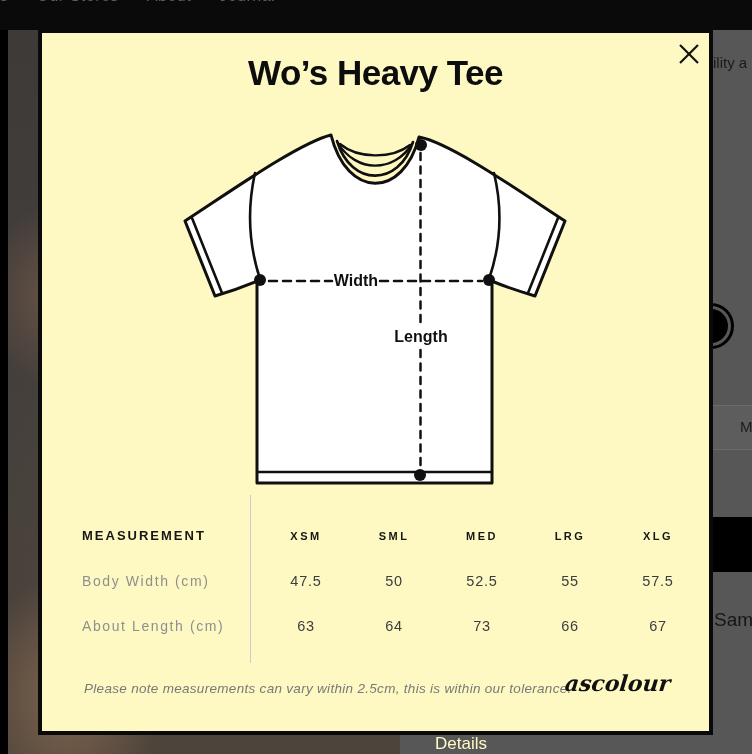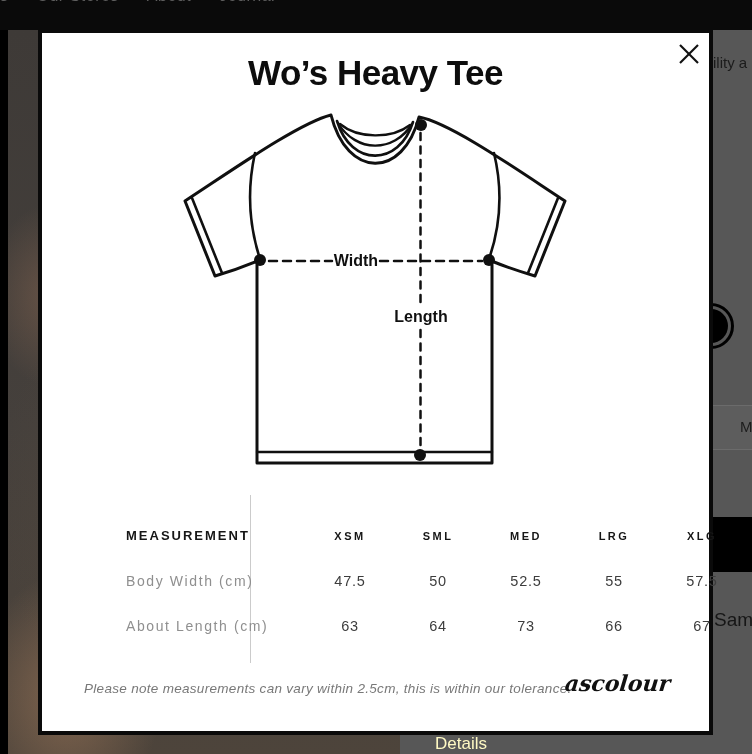--- a/index.html
+++ b/index.html
@@ -23,29 +23,29 @@
   .swatch-fill { position:absolute; left:694px; top:309px; width:34px; height:34px; background:#000; border-radius:50%; z-index:2; }
   .size-row-band { position:absolute; left:430px; top:405px; width:322px; height:45px; background:#5d5d5d;
     border-top:1px solid #6b6b6b; border-bottom:1px solid #6b6b6b; z-index:2; }
   .size-row-label { position:absolute; left:740px; top:418px; font-size:15px; color:#1c1c1c; z-index:3; }
   .cart-button { position:absolute; left:430px; top:517px; width:322px; height:55px; background:#000; z-index:2; }
   .ship-text { position:absolute; left:714px; top:609px; font-size:19px; color:#161616; white-space:nowrap; z-index:2; }
   .details-tab { position:absolute; left:435px; top:734px; font-size:17px; color:#fef9c3; z-index:2; }
 
   
   .modal { position:absolute; left:38px; top:29px; width:675px; height:706px;
-    background:#ffffff; border:4px solid #0a0a0a; z-index:10; }
+    background:#fef9c3; border:4px solid #0a0a0a; z-index:10; }
   .modal-inner { position:relative; width:667px; height:698px; }
   .close-btn { position:absolute; left:630px; top:5px; width:34px; height:34px;
     display:flex; align-items:center; justify-content:center; cursor:pointer; background:none; border:none; }
   .modal-title { position:absolute; left:0; top:20px; width:100%; text-align:center;
     font-size:35px; font-weight:bold; letter-spacing:-0.5px; color:#0d0d0d; }
-  .diagram-wrap { position:absolute; left:140px; top:76px; width:388px; height:358px;text-decoration:underline; }
+  .diagram-wrap { position:absolute; left:140px; top:96px; width:388px; height:358px;text-decoration:underline; }
 
-  .size-table { position:absolute; left:0; top:480px; width:667px;margin-left:44px; }
+  .size-table { position:absolute; left:0; top:480px; width:667px; }
   .t-row { display:grid; grid-template-columns:220px 88px 88px 88px 88px 88px; height:45px; align-items:center; }
   .t-row .lab { padding-left:40px; text-align:left; }
   .t-row .cell { text-align:center; }
   .t-head .lab { font-size:13px; font-weight:bold; letter-spacing:2px; color:#161616; }
   .t-head .cell { font-size:11px; font-weight:bold; letter-spacing:2.5px; color:#161616; }
   .t-body .lab { font-size:14px; color:#8f8f8f; letter-spacing:1.6px; }
   .t-body .cell { font-size:14.5px; color:#3d3d3d; letter-spacing:0.8px; }
   .v-divider { position:absolute; left:208px; top:462px; width:1px; height:168px; background:#cbcbcb; }
 
   .note-text { position:absolute; left:42px; top:648px; font-size:13.5px; font-style:italic;

